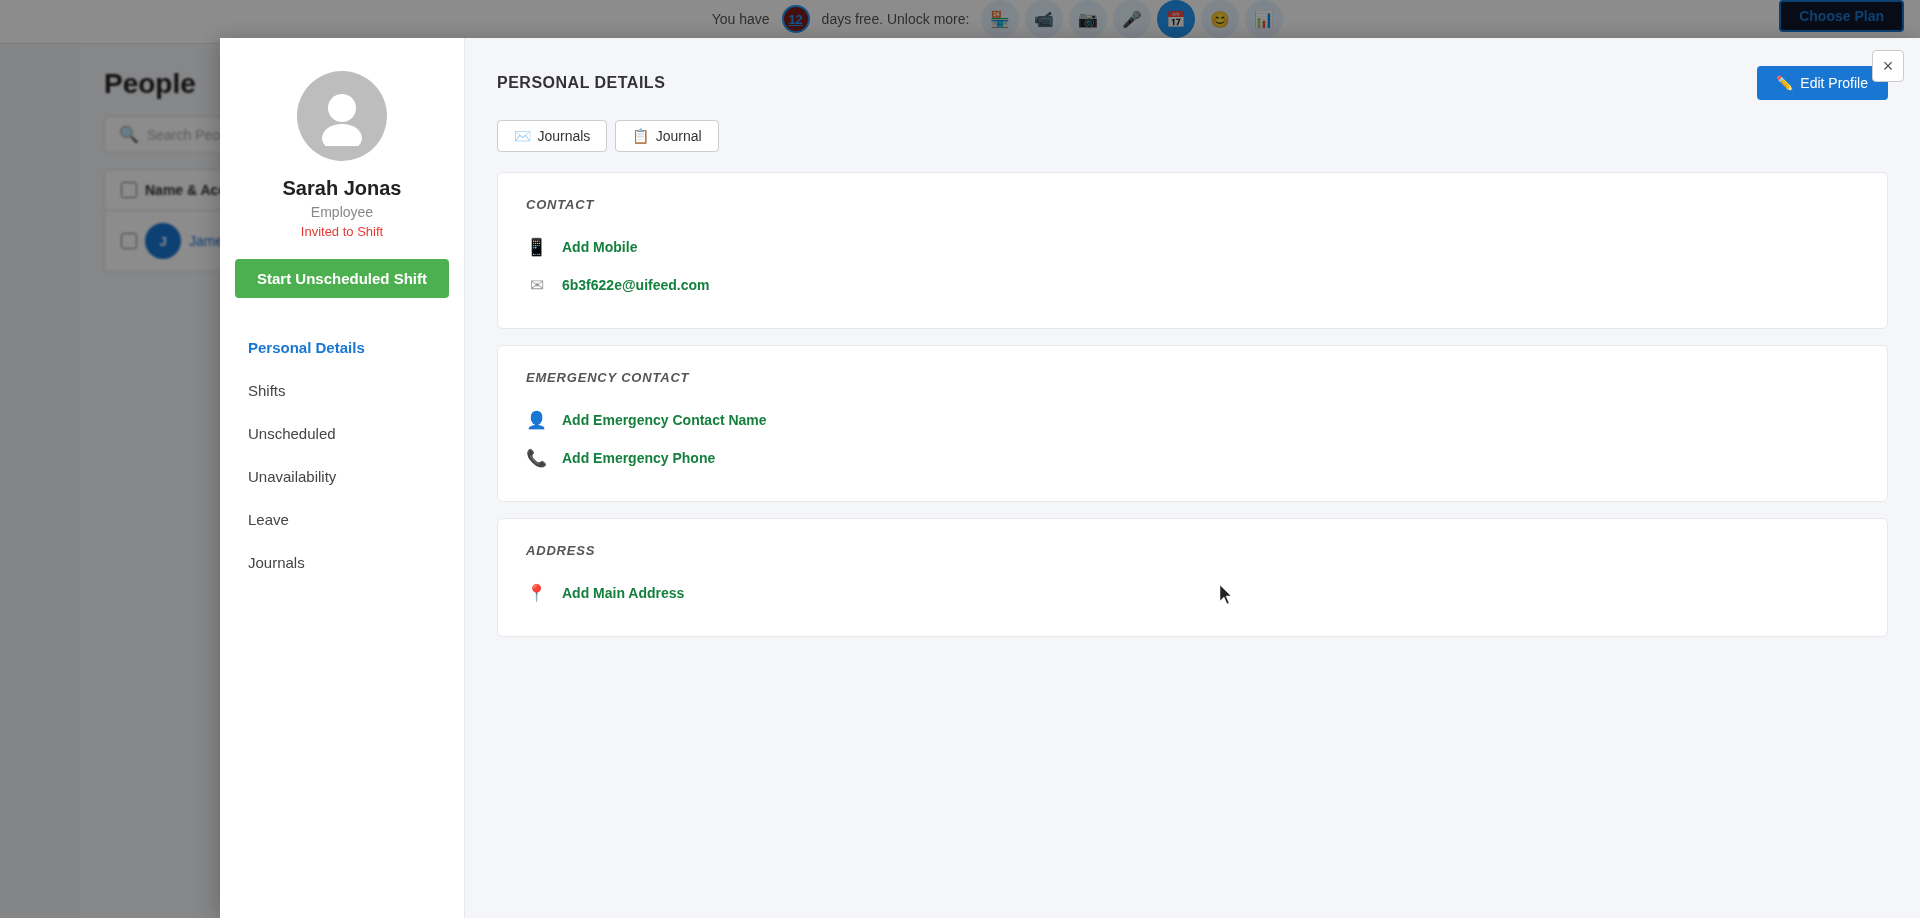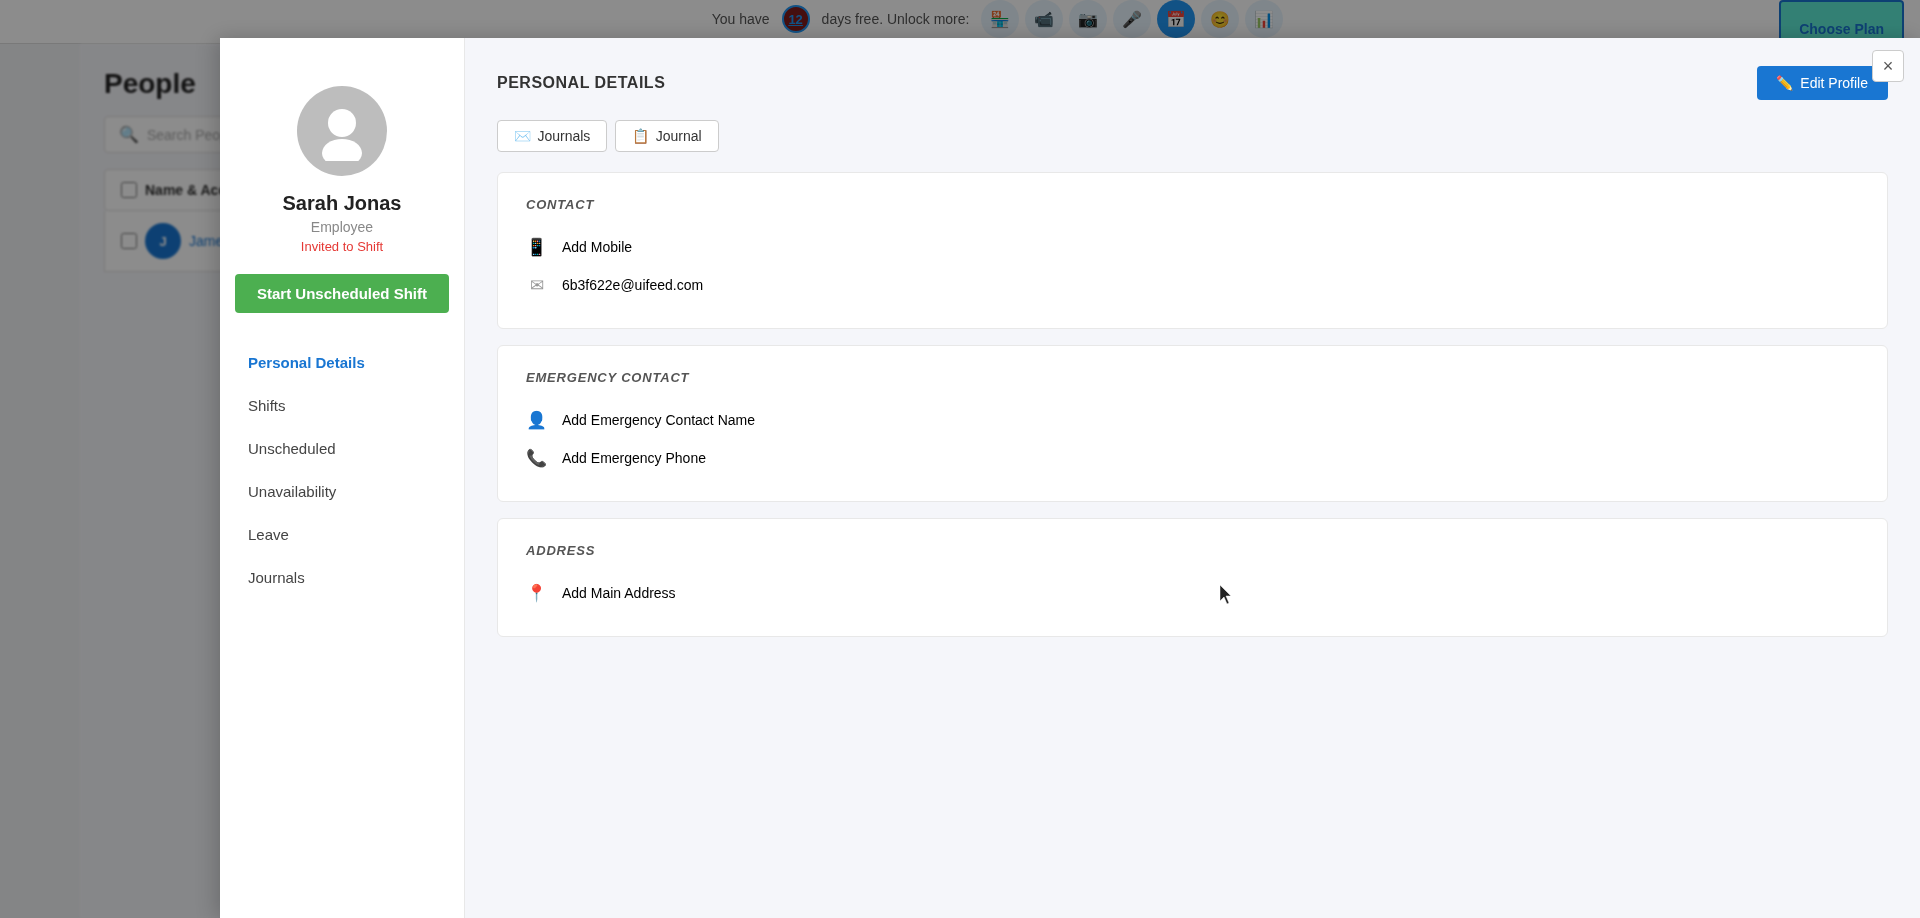--- a/index.html
+++ b/index.html
@@ -18,43 +18,43 @@
       width: 28px; height: 28px; display: flex; align-items: center; justify-content: center;
       font-weight: bold; color: #2196f3; font-size: 13px; text-decoration: underline;
     }
     .top-bar-icons { display: flex; gap: 6px; align-items: center; }
     .top-icon {
       width: 38px; height: 38px; border-radius: 50%; background: #e8f4fd;
       display: flex; align-items: center; justify-content: center; font-size: 16px; cursor: pointer;
     }
     .top-icon.active { background: #2196f3; color: #fff; }
     .choose-plan-btn {
-      border: 2px solid #1976d2; color: #1976d2; background: #5eead4;
-      padding: 19px 18px; border-radius: 4px; font-size: 14px; font-weight: 600; cursor: pointer;
+      border: 2px solid #1976d2; color: #1976d2; background: #0f172a;
+      padding: 6px 18px; border-radius: 4px; font-size: 14px; font-weight: 600; cursor: pointer;
     }
 
     
     .overlay {
       position: fixed; top: 0; left: 0; right: 0; bottom: 0;
       background: rgba(0,0,0,0.45); z-index: 100;
     }
 
     
     .modal-panel {
       position: fixed; top: 38px; left: 220px; right: 0; bottom: 0;
       background: #fff; z-index: 200;
       display: flex; flex-direction: row;
       box-shadow: -4px 0 20px rgba(0,0,0,0.2);
     }
 
     
     .modal-left {
       width: 245px; background: #fff; border-right: 1px solid #e8e8e8;
       display: flex; flex-direction: column; align-items: center;
-      padding-top: 48px; flex-shrink: 0;
+      padding-top: 33px; flex-shrink: 0;
     }
     .profile-avatar {
       width: 90px; height: 90px; border-radius: 50%; background: #bdbdbd;
       display: flex; align-items: center; justify-content: center; margin-bottom: 16px;
     }
     .profile-avatar svg { width: 60px; height: 60px; fill: #fff; }
     .profile-name { font-size: 20px; font-weight: 700; color: #222; margin-bottom: 4px; }
     .profile-role { font-size: 14px; color: #888; margin-bottom: 4px; }
     .profile-status { font-size: 13px; color: #e53935; margin-bottom: 20px; }
     .start-shift-btn {
@@ -102,21 +102,21 @@
     }
     .card-section-title {
       font-size: 13px; font-weight: 700; color: #555; letter-spacing: 0.8px;
       text-transform: uppercase; margin-bottom: 16px; font-style: italic;
     }
     .detail-row {
       display: flex; align-items: center; gap: 14px; padding: 8px 0;
       font-size: 14px;
     }
     .detail-row-icon { width: 22px; height: 22px; color: #999; display: flex; align-items: center; justify-content: center; font-size: 17px; }
-    .detail-row-link { color: #000000; cursor: pointer; text-decoration: none; }
+    .detail-row-link { color: #15803d; cursor: pointer; text-decoration: none; font-weight: bold; }
 
     
     .bg-people {
       position: fixed; top: 44px; left: 80px; right: 0; bottom: 0;
       background: #f5f6fa; z-index: 50; filter: blur(1px);
     }
     .bg-people-inner { padding: 24px; }
     .bg-page-title { font-size: 28px; font-weight: 600; color: #222; }
 
     

